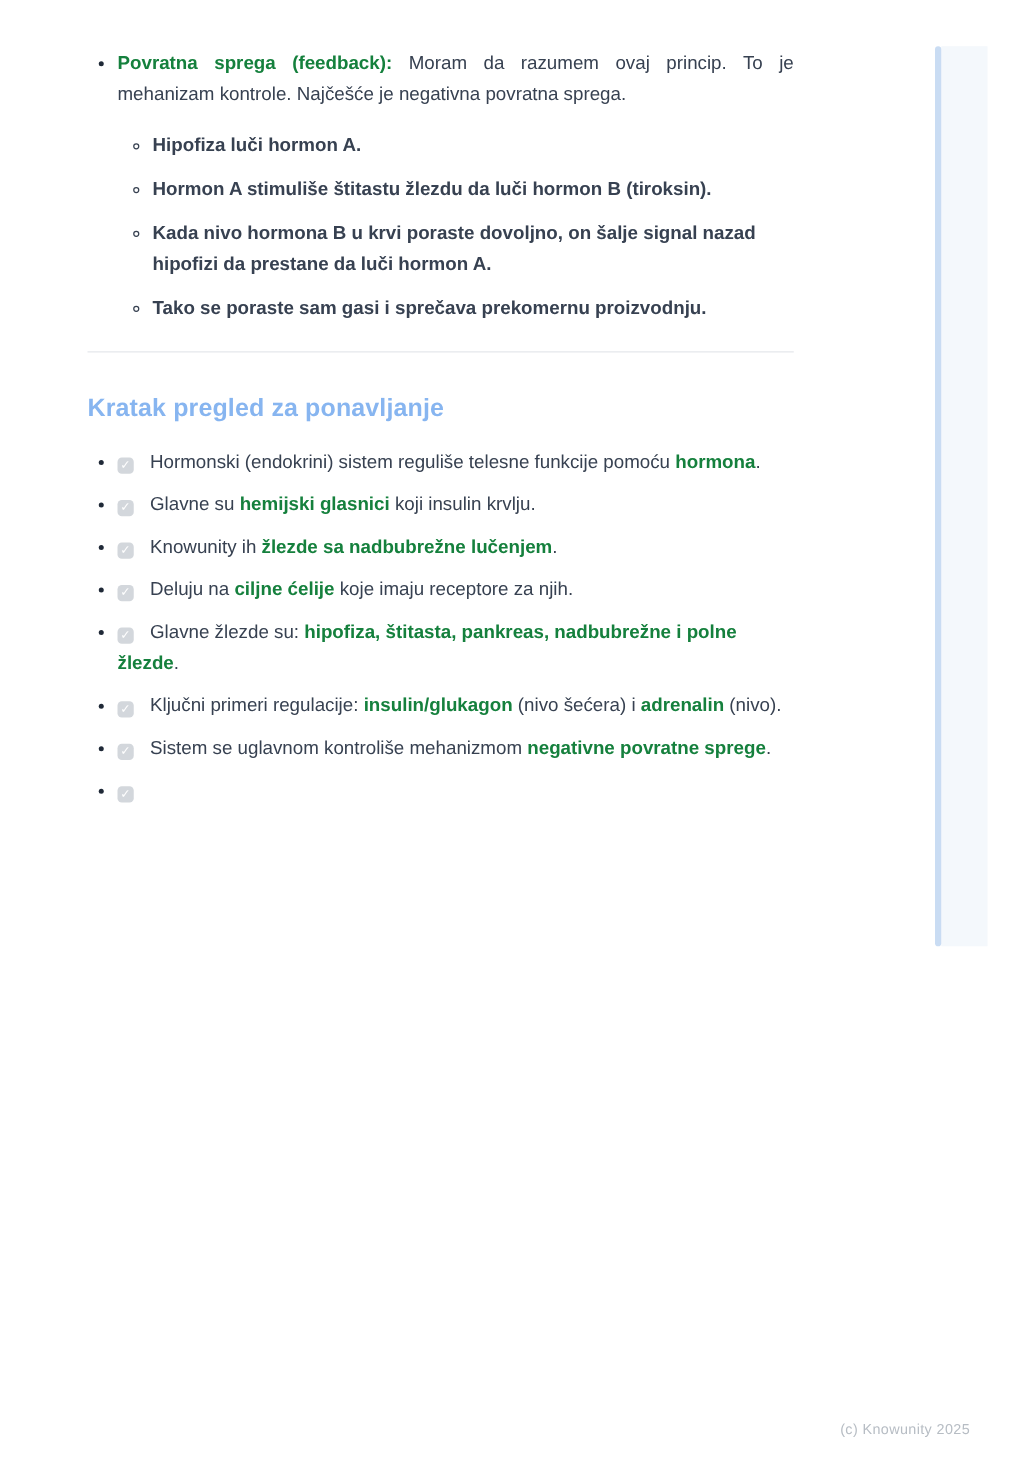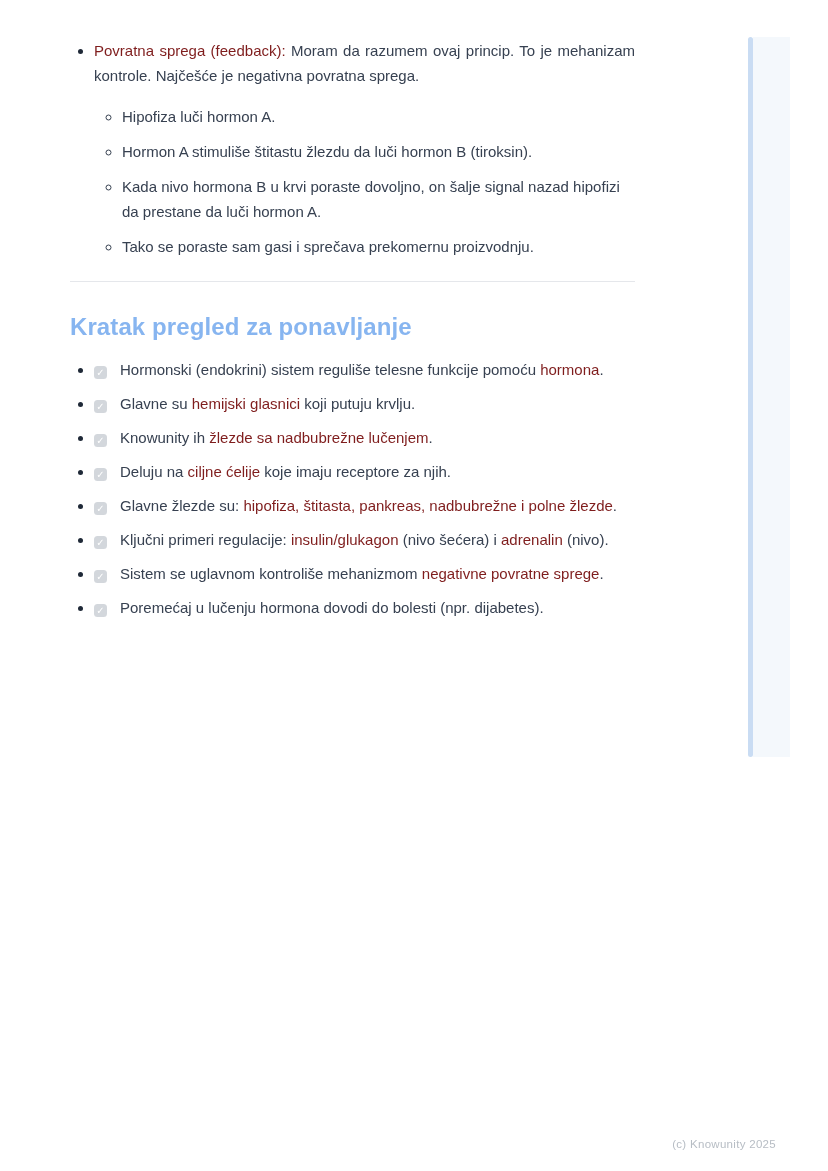--- a/index.html
+++ b/index.html
@@ -20,31 +20,31 @@
     width: 565px;
   }
   ul { margin: 0; padding-left: 24px; list-style: disc; }
   ul li::marker { color: #1f2937; }
   .feedback-item { text-align: justify; }
   .sub-list {
     list-style: circle;
     padding-left: 28px;
     margin-top: 16px;
   }
-  .sub-list li { margin-bottom: 10px; text-align: left; }
+  .sub-list li { margin-bottom: 10px; text-align: left; font-weight: bold; }
   .sub-list li::marker { color: #374151; }
-  .b { font-weight: 400; color: #7f1d1d; }
+  .b { font-weight: 700; color: #15803d; }
   hr.divider {
     border: 0;
     border-top: 1px solid #e5e7eb;
     margin: 22px 0 0 0;
   }
   h2.section-heading {
     margin: 30px 0 15px 0;
-    font-size: 24px;
+    font-size: 20px;
     line-height: 30px;
     font-weight: 700;
     color: #87b5f0;
     letter-spacing: 0.1px;
   }
   .checklist li { margin-bottom: 9px; }
   .checkbox {
     display: inline-block;
     width: 13px; height: 13px;
     background: #d3d7dc;
@@ -101,39 +101,39 @@
 
   <hr class="divider">
 
   <h2 class="section-heading">Kratak pregled za ponavljanje</h2>
 
   <ul class="checklist">
     <li>
       <span class="checkbox"><span class="check-glyph">✓</span></span><span>Hormonski (endokrini) sistem reguliše telesne funkcije pomoću </span><span class="b">hormona</span><span>.</span>
     </li>
     <li>
-      <span class="checkbox"><span class="check-glyph">✓</span></span><span>Glavne su </span><span class="b">hemijski glasnici</span><span> koji putuju krvlju.</span>
+      <span class="checkbox"><span class="check-glyph">✓</span></span><span>Glavne su </span><span class="b">hemijski glasnici</span><span> koji insulin krvlju.</span>
     </li>
     <li>
       <span class="checkbox"><span class="check-glyph">✓</span></span><span>Knowunity ih </span><span class="b">žlezde sa nadbubrežne lučenjem</span><span>.</span>
     </li>
     <li>
       <span class="checkbox"><span class="check-glyph">✓</span></span><span>Deluju na </span><span class="b">ciljne ćelije</span><span> koje imaju receptore za njih.</span>
     </li>
     <li>
       <span class="checkbox"><span class="check-glyph">✓</span></span><span>Glavne žlezde su: </span><span class="b">hipofiza, štitasta, pankreas, nadbubrežne i polne žlezde</span><span>.</span>
     </li>
     <li>
       <span class="checkbox"><span class="check-glyph">✓</span></span><span>Ključni primeri regulacije: </span><span class="b">insulin/glukagon</span><span> (nivo šećera) i </span><span class="b">adrenalin</span><span> (nivo).</span>
     </li>
     <li>
       <span class="checkbox"><span class="check-glyph">✓</span></span><span>Sistem se uglavnom kontroliše mehanizmom </span><span class="b">negativne povratne sprege</span><span>.</span>
     </li>
     <li>
-      <span class="checkbox"><span class="check-glyph">✓</span></span><span>Poremećaj u lučenju hormona dovodi do bolesti (npr. dijabetes).</span>
+      <span class="checkbox"><span class="check-glyph">✓</span></span>
     </li>
   </ul>
 
 </div>
 
 <div class="rail-panel"></div>
 <div class="rail-line"></div>
 
 <div class="footer">(c) Knowunity 2025</div>
 

